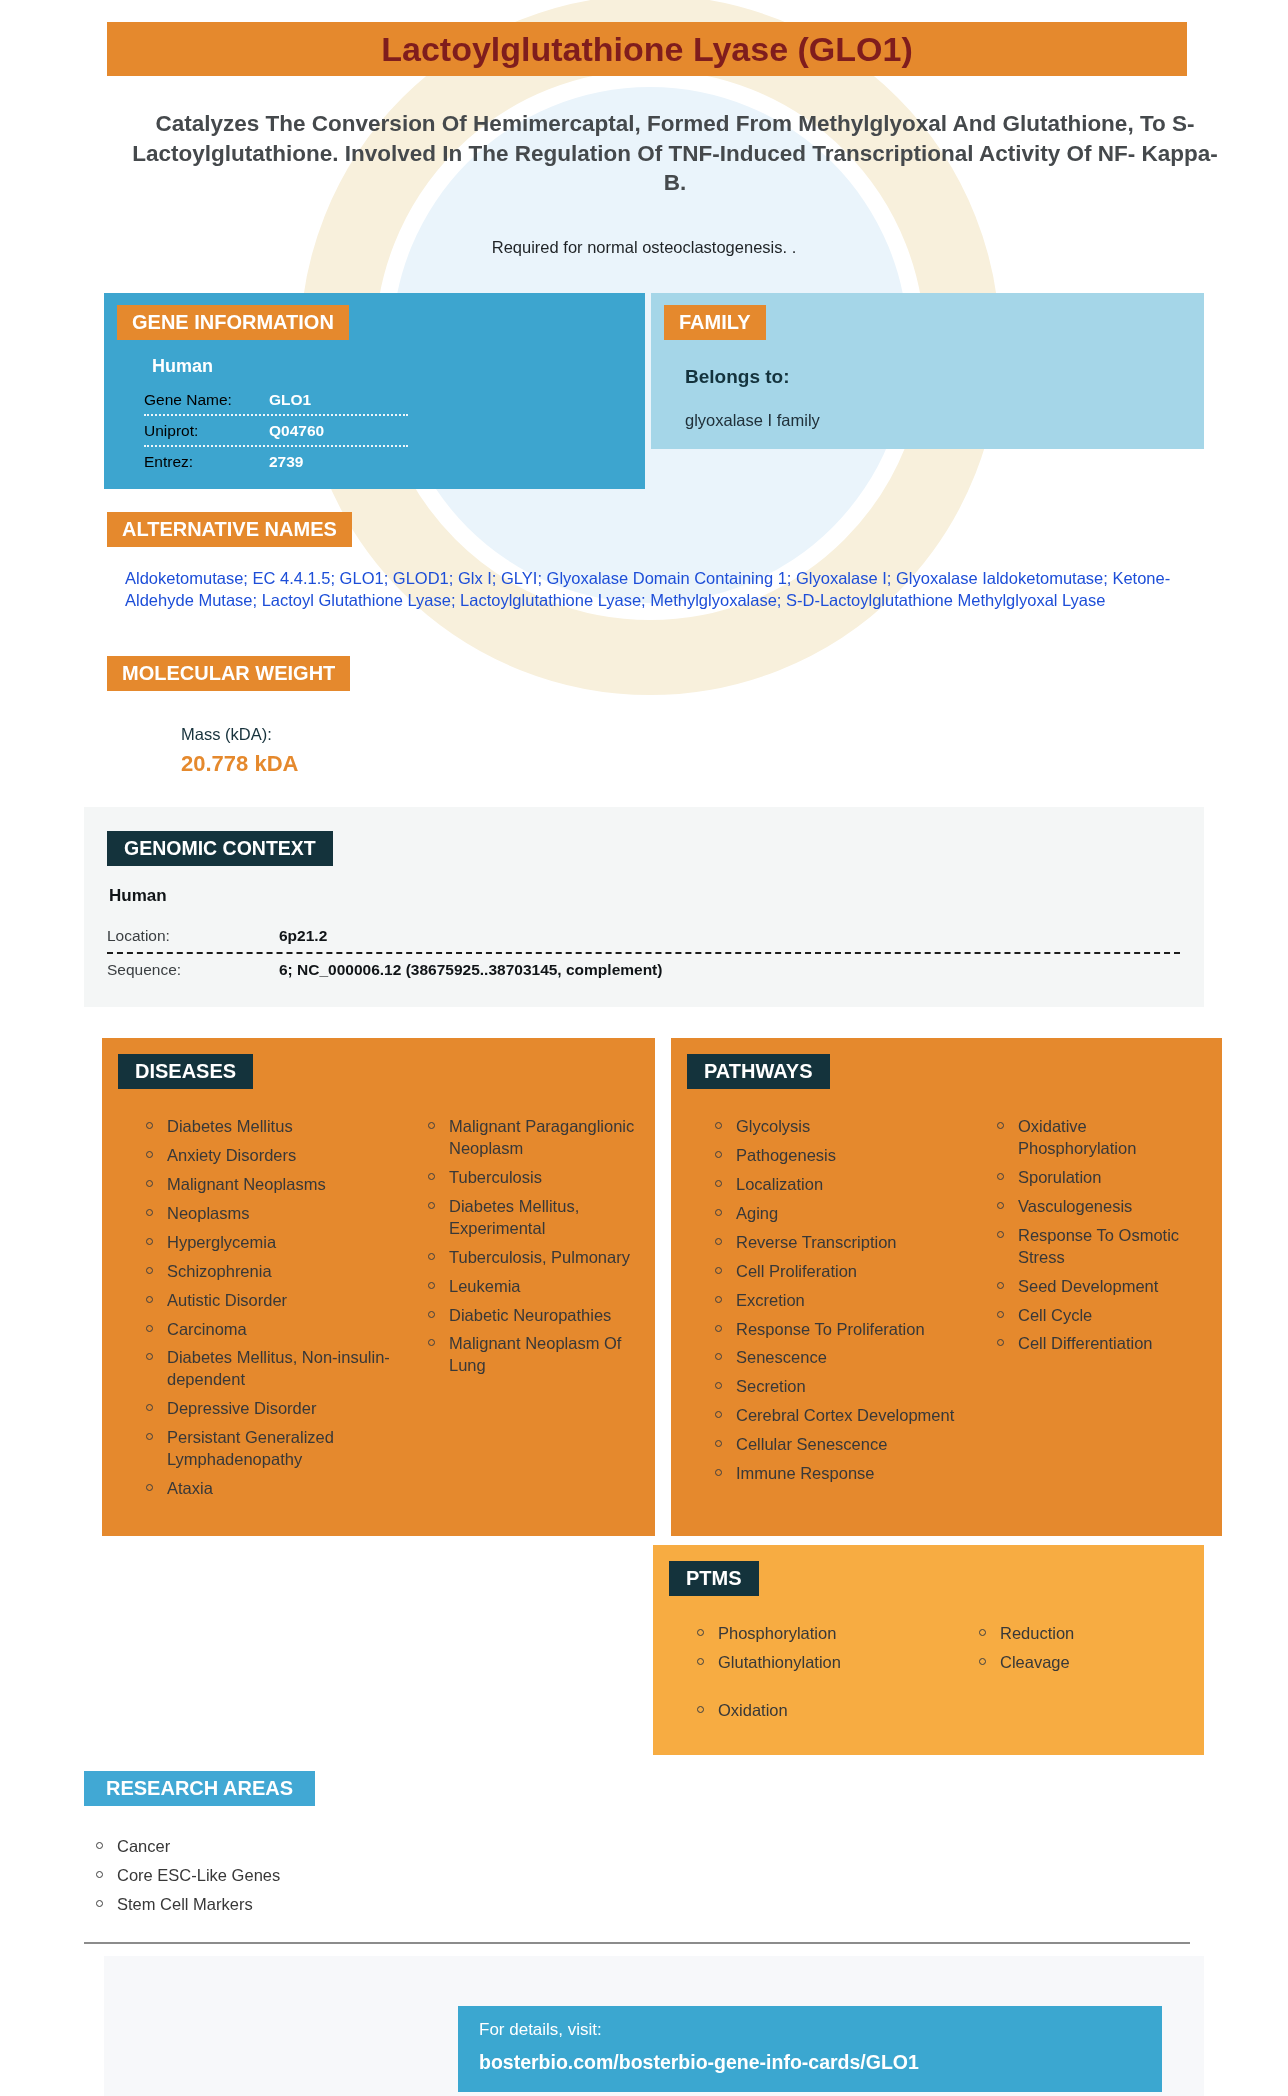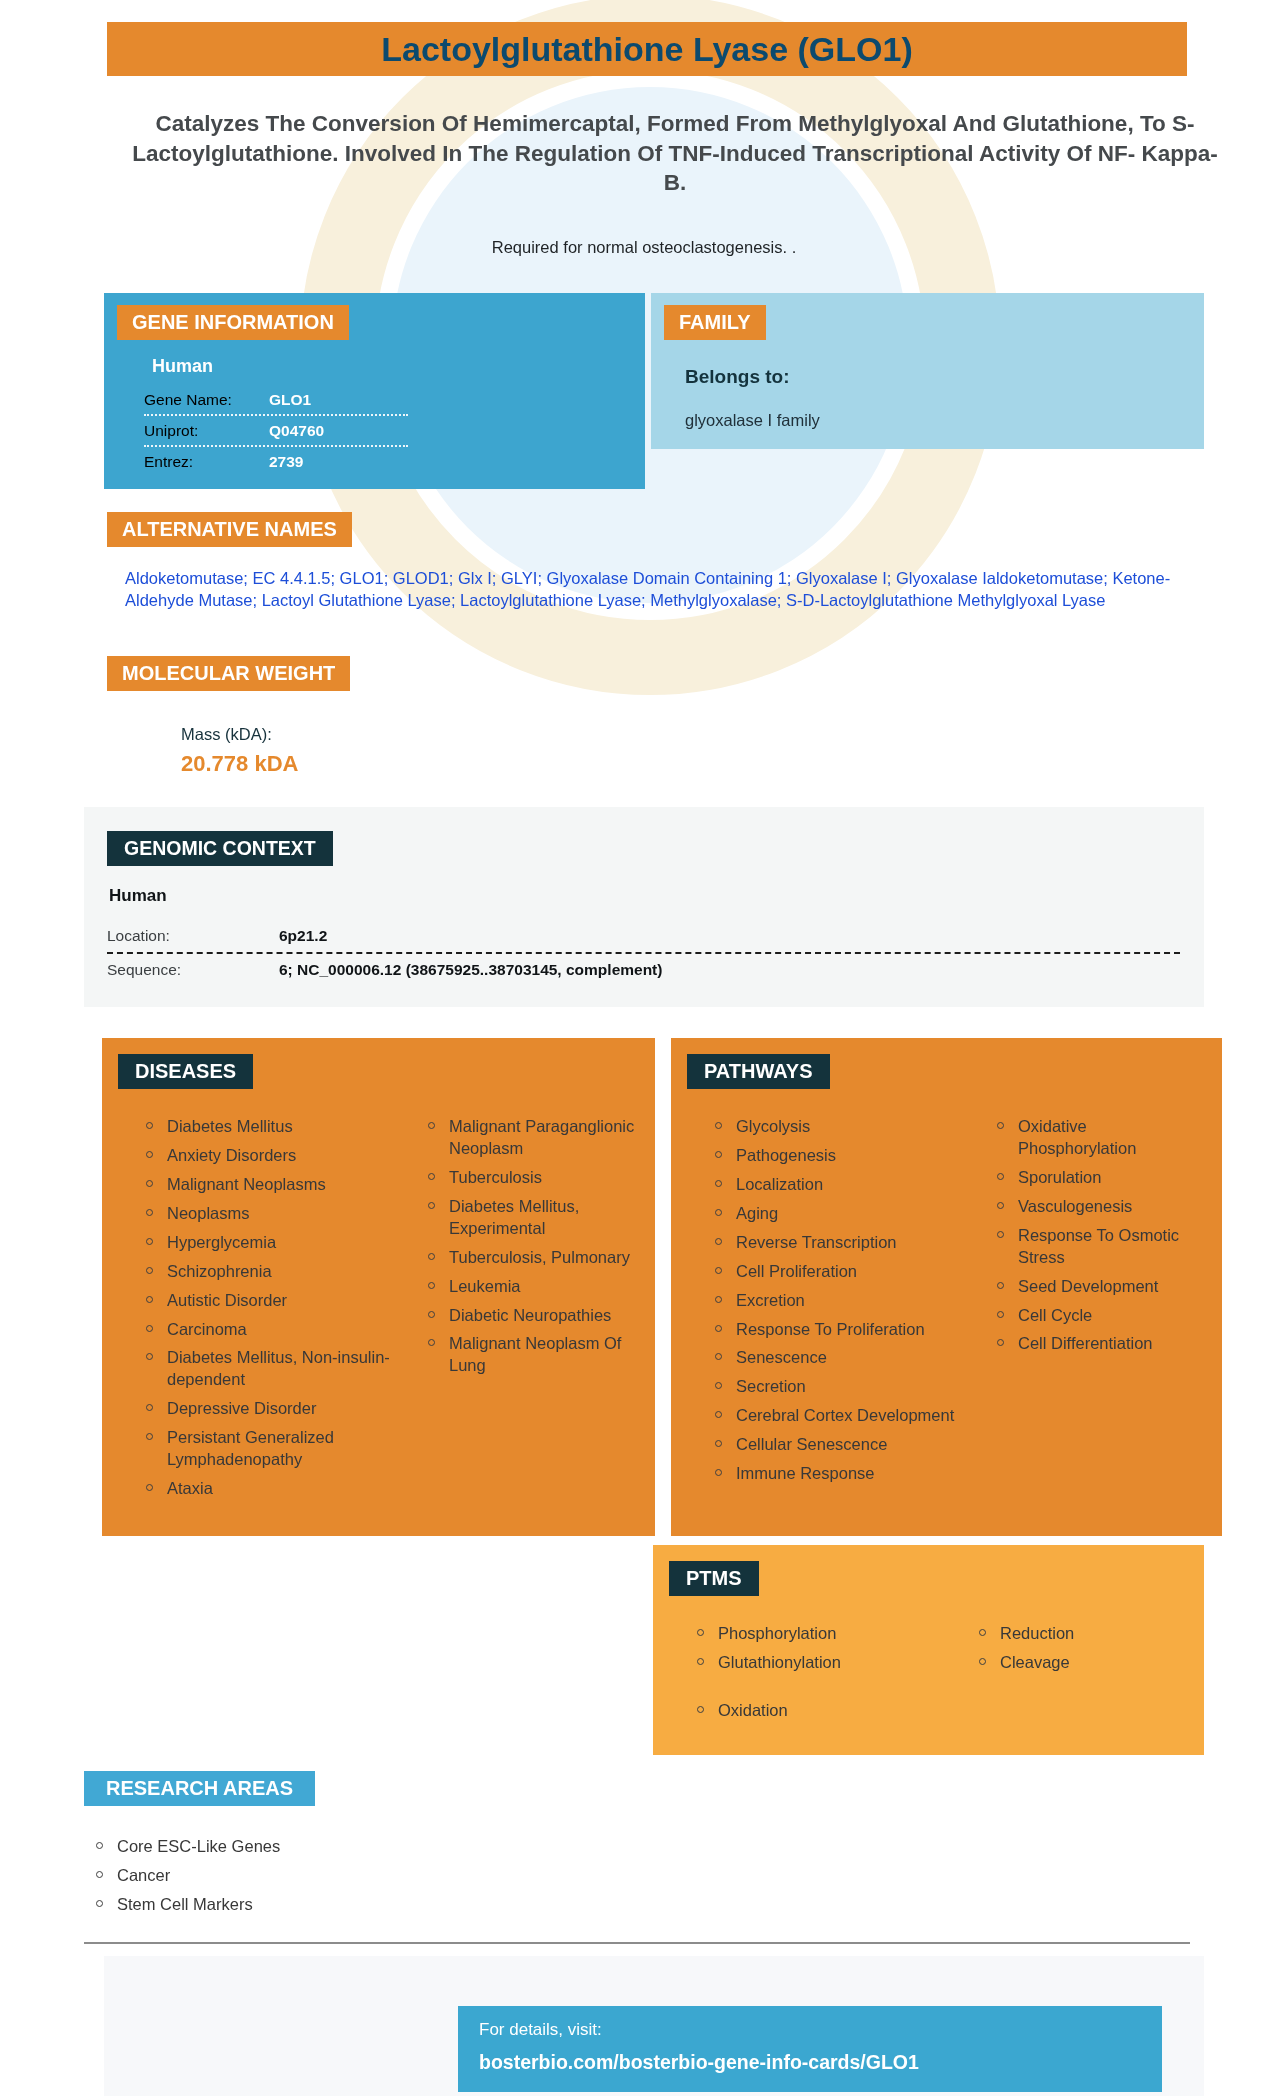--- a/index.html
+++ b/index.html
@@ -18,21 +18,21 @@
 
   
   .wm{position:absolute;z-index:0;border-radius:50%;}
   .wm-ring{left:300px;top:-5px;width:700px;height:700px;border:75px solid #F8F0DC;}
   .wm-inner{left:392px;top:87px;width:516px;height:516px;background:#EAF4FB;}
 
   .content{position:relative;z-index:1;}
 
   
   .title-banner{margin:22px 101px 0 107px;height:54px;background:var(--orange);
-    color:#0c4a6e;font-weight:bold;font-size:34px;text-align:center;line-height:54px;}
+    color:#7f1d1d;font-weight:bold;font-size:34px;text-align:center;line-height:54px;}
 
   .subtitle{margin:33px 63px 0 125px;text-align:center;font-weight:bold;
     font-size:22.5px;line-height:1.32;color:#45494C;}
 
   .note{margin:40px 0 0 0;text-align:center;font-size:16.5px;color:#1f2326;}
 
   
   .top-row{display:flex;gap:6px;margin:36px 84px 0 104px;align-items:flex-start;}
   .gene-box{width:541px;height:196px;background:var(--blue);flex:none;}
   .family-box{flex:1;height:156px;background:var(--light-blue);}
@@ -378,25 +378,25 @@
               <span>Cleavage</span>
             </li>
           </ul>
       </div>
     </div>
 
     <div class="research-header">RESEARCH AREAS</div>
     <ul class="plain research-list">
         <li>
           <span class="bullet"></span>
-          <span>Core ESC-Like Genes</span>
+          <span>Cancer</span>
         </li>
         <li>
           <span class="bullet"></span>
-          <span>Cancer</span>
+          <span>Core ESC-Like Genes</span>
         </li>
         <li>
           <span class="bullet"></span>
           <span>Stem Cell Markers</span>
         </li>
       </ul>
 
     <div class="divider"></div>
 
     <div class="footer-box">

